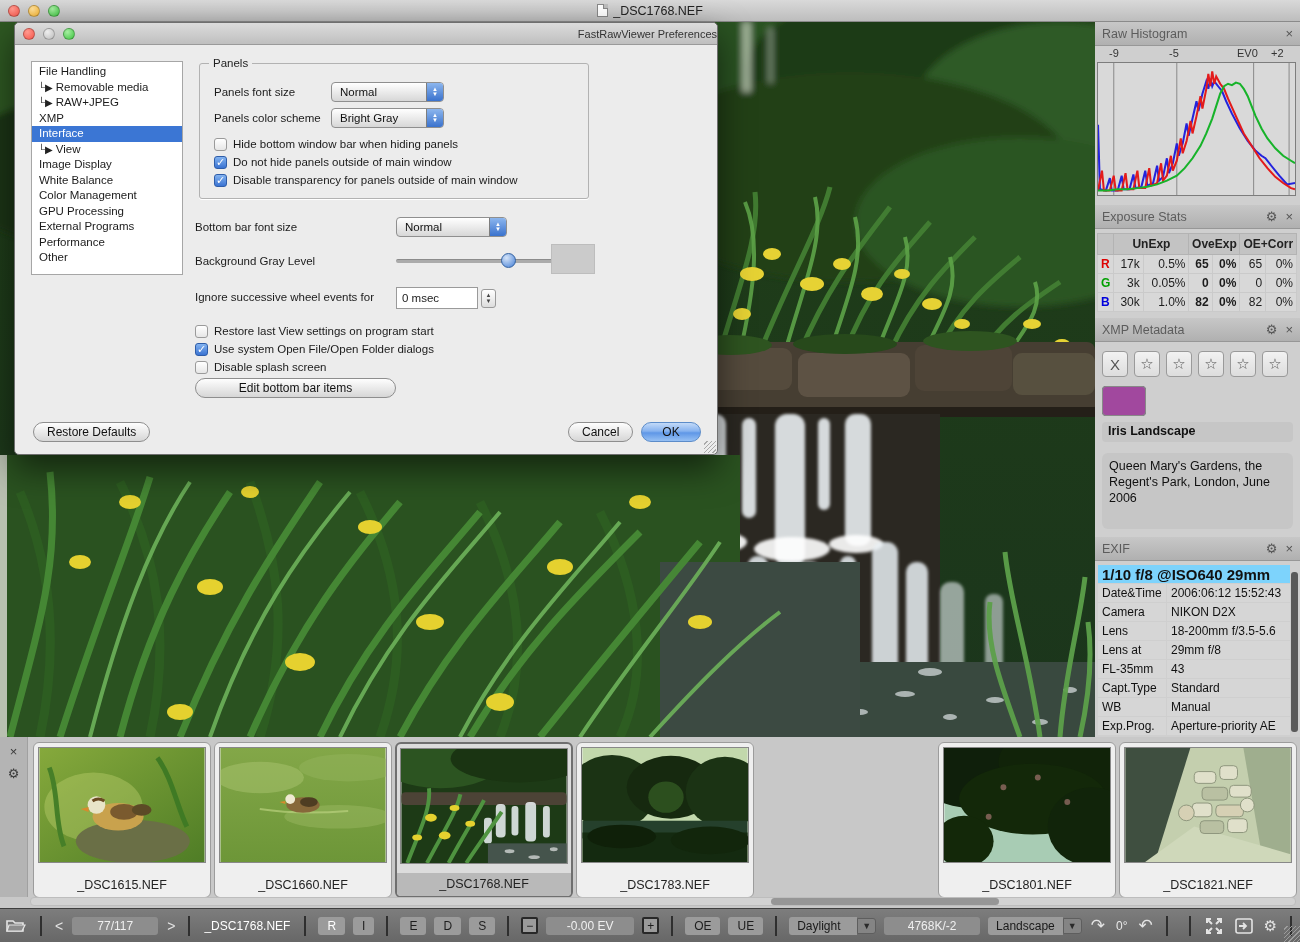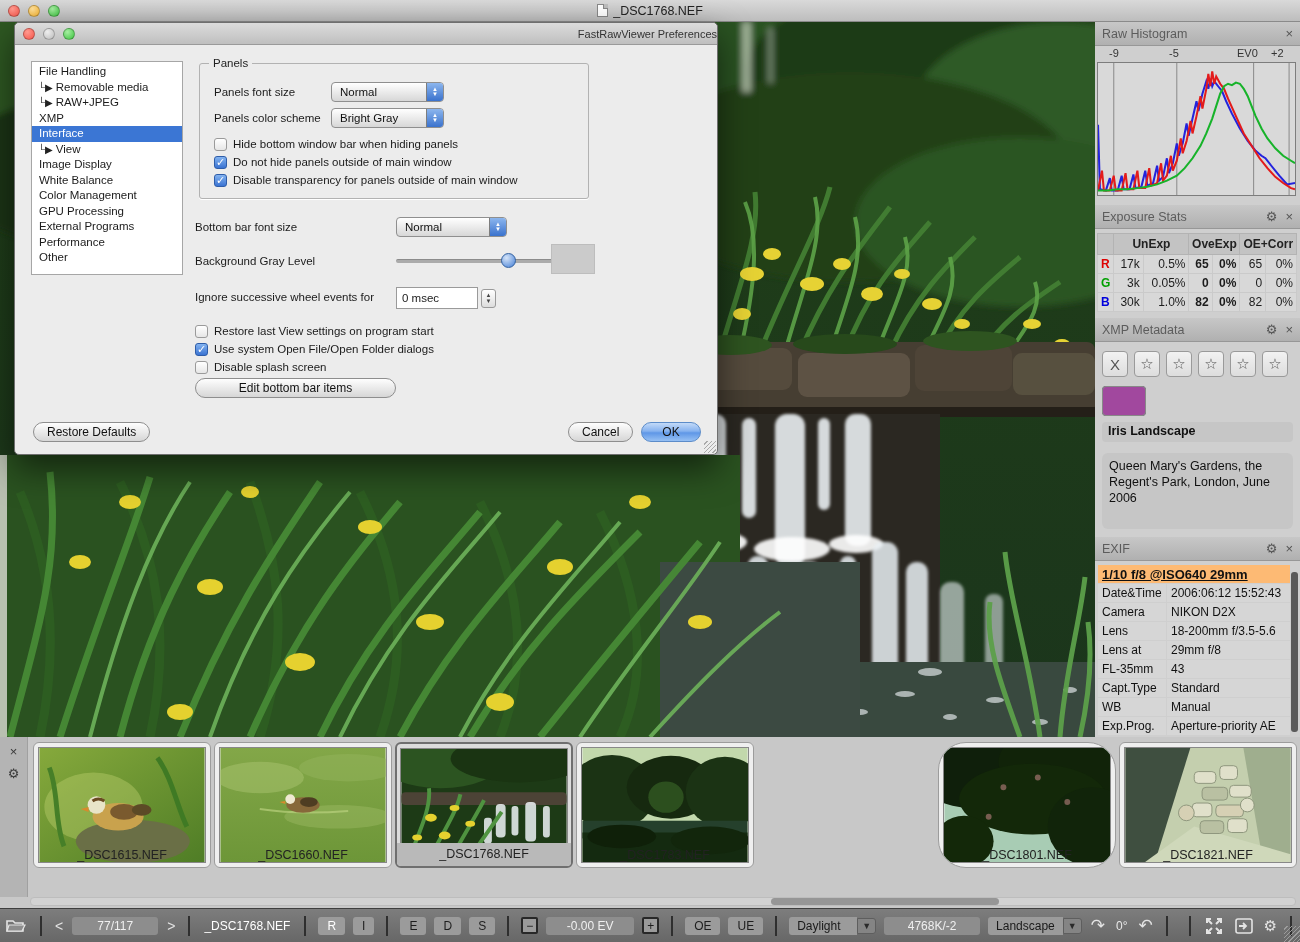--- a/index.html
+++ b/index.html
@@ -43,21 +43,21 @@
   .xmp-btn { width:26px; height:26px; border:1px solid #9a9a9a; border-radius:4px;
     background:linear-gradient(#f2f2f2,#ddd); display:flex; align-items:center; justify-content:center;
     font-size:15px; color:#555; }
   .xmp-btn.swatch { border:1px solid #888; }
   .xmp-field { margin:10px 7px 0 7px; background:#c6c6c6; border-radius:4px; padding:2px 6px;
     font-size:12.5px; font-weight:bold; color:#111; height:20px; }
   .xmp-desc { margin:11px 7px 0 7px; background:#c6c6c6; border-radius:6px; padding:5px 7px;
     font-size:12.5px; color:#111; height:76px; line-height:16px; }
   .exif-table { margin:3px 2px 0 2px; border-collapse:separate; border-spacing:1px; width:194px; font-size:12px; }
   .exif-table td { background:#d6d6d6; height:18px; padding:0 4px; color:#111; }
-  .exif-table td.summary { background:#fdba74; font-weight:bold; font-size:13px;text-decoration:underline; }
+  .exif-table td.summary { background:#7dd3fc; font-weight:bold; font-size:15px; }
   .exif-scroll { position:absolute; right:2px; top:550px; width:7px; height:160px; background:#5a5a5a; border-radius:3px; }
 
   
   .dialog { position:absolute; left:14px; top:0px; width:704px; height:433px; background:#ececec;
     border:1px solid #6f6f6f; border-radius:5px; box-shadow:0 14px 34px rgba(0,0,0,.55); }
   .dlg-tb { height:22px; background:linear-gradient(#dcdcdc,#bfbfbf); border-bottom:1px solid #9a9a9a;
     border-radius:5px 5px 0 0; display:flex; align-items:center; position:relative; }
   .dlg-title { position:absolute; left:0; right:0; text-align:right; font-size:11px; color:#333;padding-left:44px; }
   .dlg-body { position:relative; height:409px; font-size:11.5px; color:#1b1b1b; }
 
@@ -103,21 +103,21 @@
     font-size:12px; color:#111; }
   .mac-btn.primary { background:linear-gradient(#c3daf8 0%,#86b2ef 45%,#5f97e7 55%,#96c0f3 100%); border-color:#5c8cc9; }
   .grip { position:absolute; right:1px; bottom:1px; width:12px; height:12px;
     background:repeating-linear-gradient(135deg, transparent 0 2px, #aaa 2px 3px); }
 
   
   .filmstrip { position:absolute; left:0; top:737px; width:1300px; height:171px; background:#c8c8c8; }
   .fs-left { position:absolute; left:0; top:0; width:28px; height:160px; background:#b4b4b4;
     border-right:1px solid #a0a0a0; text-align:center; color:#3a3a3a; }
   .fs-left .ic { display:block; font-size:13px; margin-top:7px; }
-  .thumb { position:absolute; top:5px; width:178px; height:126px; background:#efefef;
+  .thumb { position:absolute; top:5px; width:178px; height:156px; background:#efefef;
     border:1px solid #9c9c9c; border-radius:6px; overflow:hidden; }
   .thumb svg { display:block; margin:4px auto 0 auto; border:1px solid #888; }
   .thumb .lbl { position:absolute; left:0; right:0; bottom:0; height:23px; line-height:23px;
     text-align:center; font-size:12.5px; color:#222; }
   .thumb.sel { background:#dcdcdc; border:2px solid #6f6f6f; }
   .thumb.sel .lbl { background:#b9b9b9; }
   .fs-scroll { position:absolute; left:30px; right:4px; top:160px; height:9px; background:#d2d2d2;
     border:1px solid #bdbdbd; border-radius:4px; }
   .fs-scroll .th { position:absolute; left:740px; width:228px; top:0; bottom:0; background:#969696; border-radius:4px; }
 
@@ -690,21 +690,21 @@
         <ellipse cx="85" cy="50" rx="18" ry="16" fill="#2c4f1e"></ellipse>
       <rect x="0" y="74" width="168" height="18" fill="#25402c"></rect>
       <rect x="0" y="86" width="168" height="30" fill="#142a10"></rect>
       <ellipse cx="40" cy="90" rx="35" ry="12" fill="#0f2009"></ellipse>
         <ellipse cx="130" cy="94" rx="40" ry="14" fill="#12260c"></ellipse>
     </svg>
     <div class="lbl">_DSC1783.NEF</div>
   </div>
 
 
-  <div class="thumb" style="left:938px;border-radius:28px;">
+  <div class="thumb" style="left:938px;">
     <svg width="168" height="116" viewBox="0 0 168 116">
       <rect width="168" height="116" fill="#a8ccb4"></rect>
       <ellipse cx="35" cy="20" rx="70" ry="42" fill="#0f1f0b"></ellipse>
         <ellipse cx="125" cy="14" rx="70" ry="38" fill="#112309"></ellipse>
       <ellipse cx="90" cy="52" rx="75" ry="36" fill="#132809"></ellipse>
         <ellipse cx="150" cy="80" rx="45" ry="40" fill="#11240a"></ellipse>
       <ellipse cx="20" cy="95" rx="30" ry="26" fill="#132809"></ellipse>
       <g fill="#c98a8a" opacity=".55">
           <circle cx="60" cy="40" r="3"></circle>
           <circle cx="95" cy="30" r="3"></circle>

